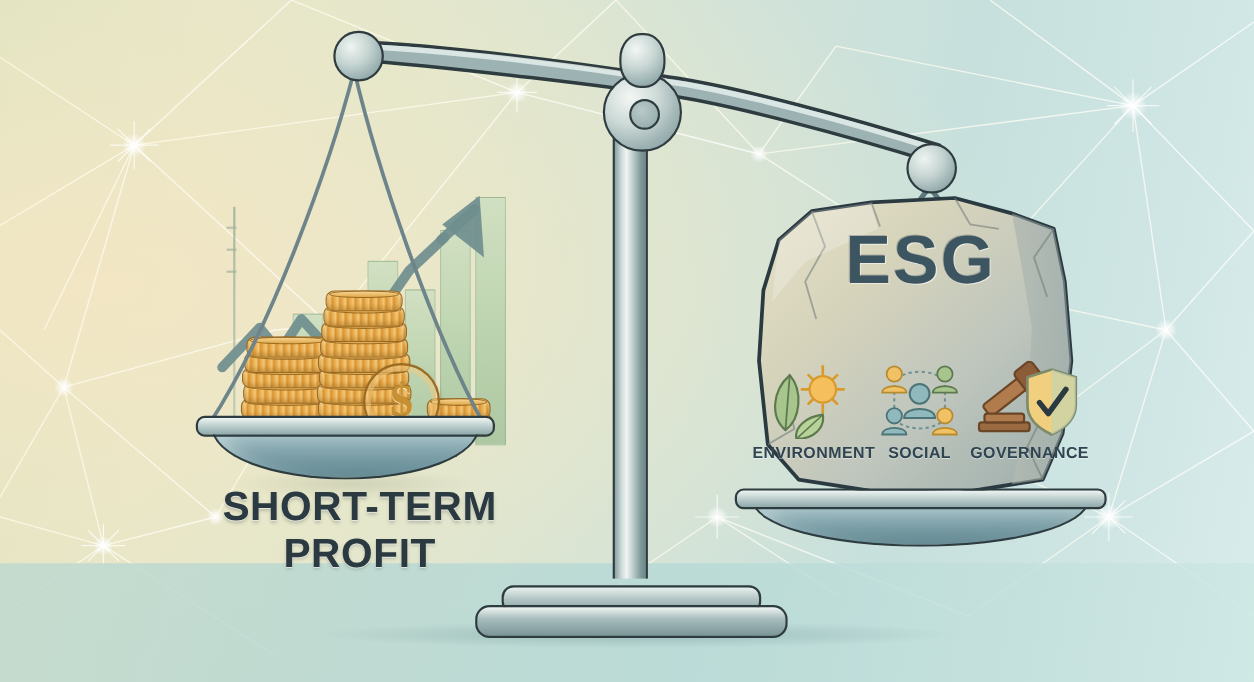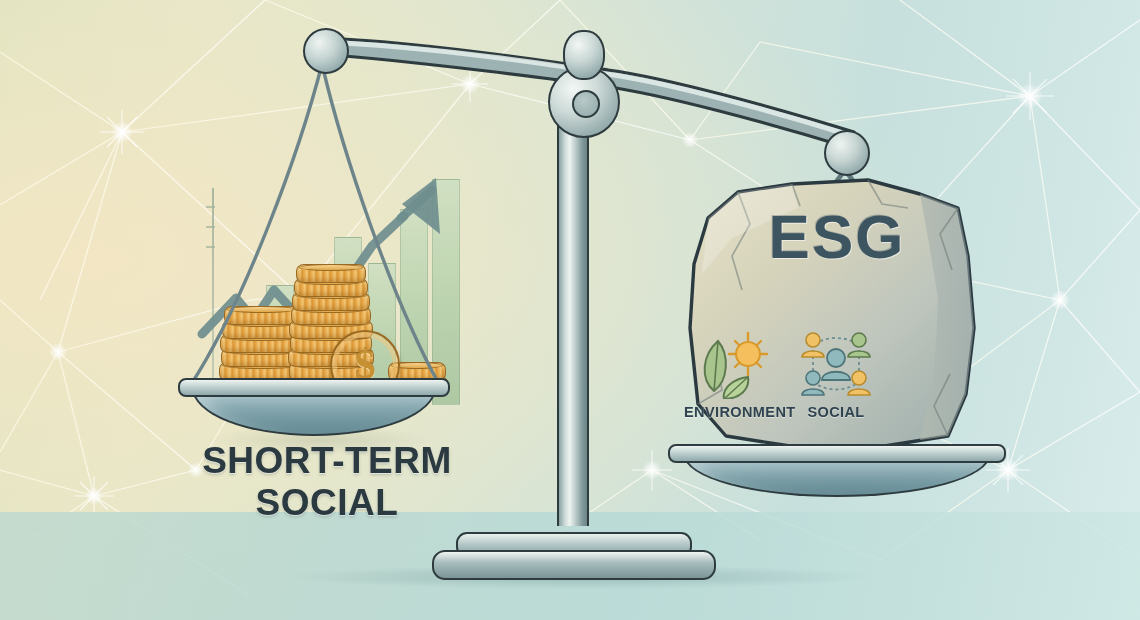--- a/index.html
+++ b/index.html
@@ -389,28 +389,44 @@
           </g>
           <g>
             <circle cx="43" cy="30" r="9" fill="#8fb9bd" stroke="#4d7478" stroke-width="1.8"></circle>
             <path d="M29,52 C29,41 57,41 57,52 Z" fill="#8fb9bd" stroke="#4d7478" stroke-width="1.8"></path>
           </g>
         </svg>
       </div>
       <div class="pillar-label">SOCIAL</div>
     </div>
 
+    <div class="pillar" id="pillar-gov">
+      <div class="pillar-ico">
+        <svg viewBox="0 0 96 72" width="96" height="72">
+          <g transform="rotate(-38 34 34)">
+            <rect x="10" y="24" width="42" height="13" rx="3" fill="#b07c4e" stroke="#6b4527" stroke-width="2"></rect>
+            <rect x="50" y="18" width="20" height="25" rx="4" fill="#8c5c36" stroke="#6b4527" stroke-width="2"></rect>
+          </g>
+          <rect x="6" y="56" width="46" height="8" rx="2.5" fill="#9a6b41" stroke="#6b4527" stroke-width="2"></rect>
+          <rect x="11" y="48" width="36" height="8" rx="2.5" fill="#b07c4e" stroke="#6b4527" stroke-width="2"></rect>
+          <path d="M72,8 L94,15 L94,40 C94,54 83,62 72,67 C61,62 50,54 50,40 L50,15 Z" fill="#f0d07e" stroke="#7e8a6b" stroke-width="2.4"></path>
+          <path d="M72,8 L94,15 L94,40 C94,54 83,62 72,67 Z" fill="#c9d4ad" opacity=".75"></path>
+          <polyline points="61,38 69,48 85,26" fill="none" stroke="#2b3a40" stroke-width="5" stroke-linecap="round" stroke-linejoin="round"></polyline>
+        </svg>
+      </div>
+      <div class="pillar-label">GOVERNANCE</div>
+    </div>
   </div>
 
   <div class="pan" id="pan-left">
     <div class="pan-bowl" style="left:14px;top:10px;width:240px;height:46px;"></div>
     <div class="pan-rim" style="left:0;top:0;width:268px;"></div>
   </div>
 
   <div class="pan" id="pan-right">
     <div class="pan-bowl" style="left:16px;top:11px;width:302px;height:40px;"></div>
     <div class="pan-rim" style="left:0;top:0;width:334px;"></div>
   </div>
 
   <div class="caption" id="cap-left">SHORT-TERM
-SOCIAL</div>
+PROFIT</div>
 
 </div>
 
 </body></html>

